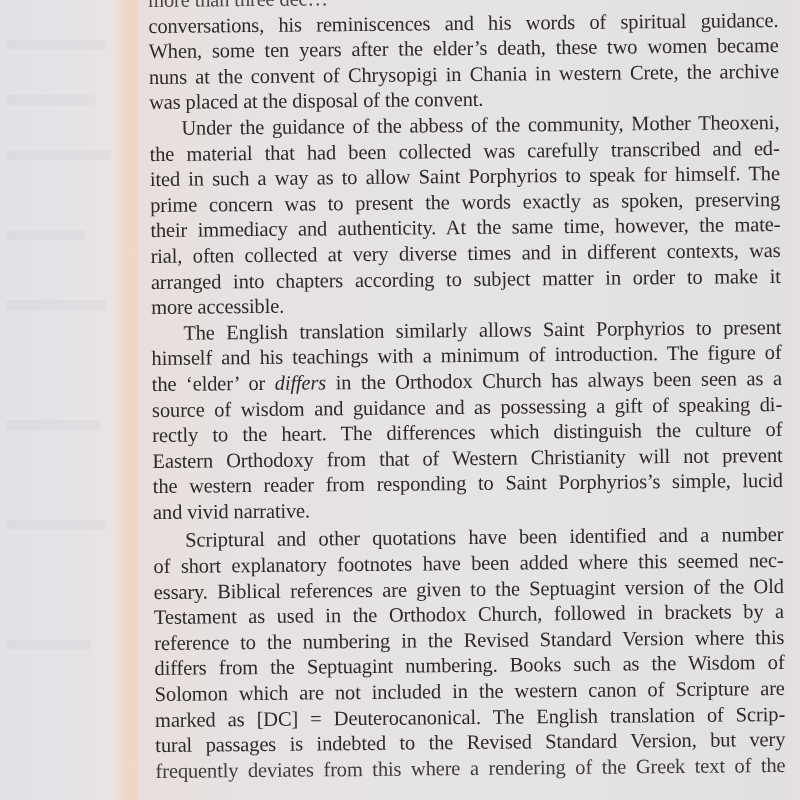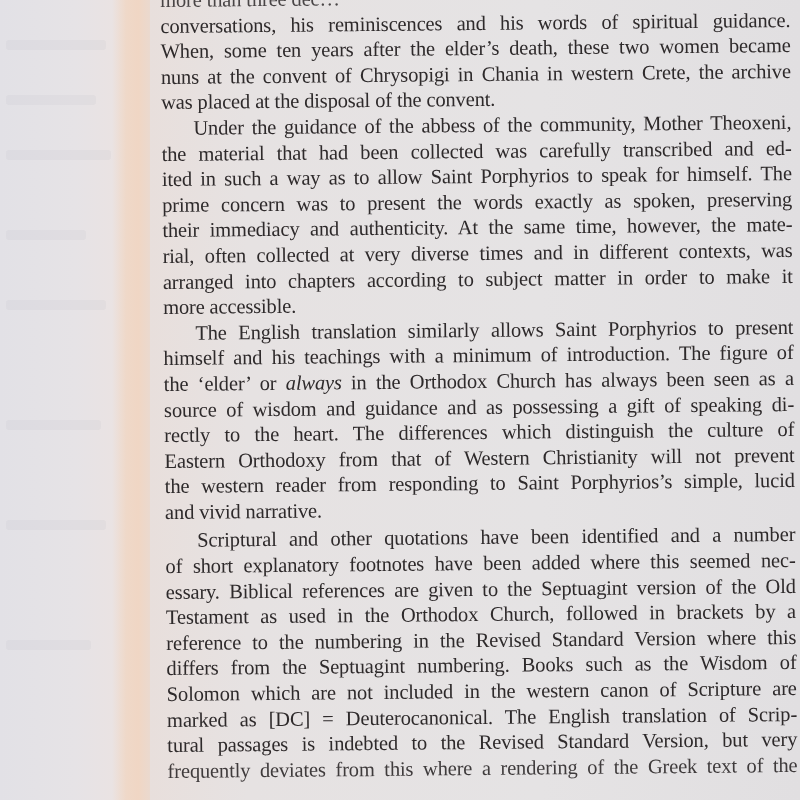--- a/index.html
+++ b/index.html
@@ -37,21 +37,21 @@
       background: linear-gradient(90deg,
         rgba(236,220,214,0) 0%,
         #efd8c8 30%,
         #f0d6c4 55%,
         #ead9cf 80%,
         rgba(230,224,224,0) 100%);
     }
     
     .main-page {
       position: absolute;
-      left: 150px; top: 0;
+      left: 138px; top: 0;
       width: 650px; height: 800px;
       background: linear-gradient(90deg, #e8dfdc 0%, #e6e2e2 15%, #e5e3e4 60%, #e1dfe1 100%);
       overflow: hidden;
       text-decoration: underline;
     }
     .text-block {
       position: absolute;
       left: 10px;
       top: -12px;
       width: 630px;
@@ -121,21 +121,21 @@
       <span class="line">prime concern was to present the words exactly as spoken, preserving</span>
       <span class="line">their immediacy and authenticity. At the same time, however, the mate-</span>
       <span class="line">rial, often collected at very diverse times and in different contexts, was</span>
       <span class="line">arranged into chapters according to subject matter in order to make it</span>
       <span class="line last">more accessible.</span>
     </div>
 
     <div>
       <span class="line indent">The English translation similarly allows Saint Porphyrios to present</span>
       <span class="line">himself and his teachings with a minimum of introduction. The figure of</span>
-      <span class="line"><span>the ‘elder’ or</span> <span class="it">always</span><span> in the Orthodox Church has always been seen as a</span></span>
+      <span class="line"><span>the ‘elder’ or</span> <span class="it">differs</span><span> in the Orthodox Church has always been seen as a</span></span>
       <span class="line">source of wisdom and guidance and as possessing a gift of speaking di-</span>
       <span class="line">rectly to the heart. The differences which distinguish the culture of</span>
       <span class="line">Eastern Orthodoxy  from that of Western Christianity will not prevent</span>
       <span class="line">the western reader from responding to Saint Porphyrios’s simple, lucid</span>
       <span class="line last">and vivid narrative.</span>
     </div>
 
     <div class="para-gap"></div>
 
     <div>

